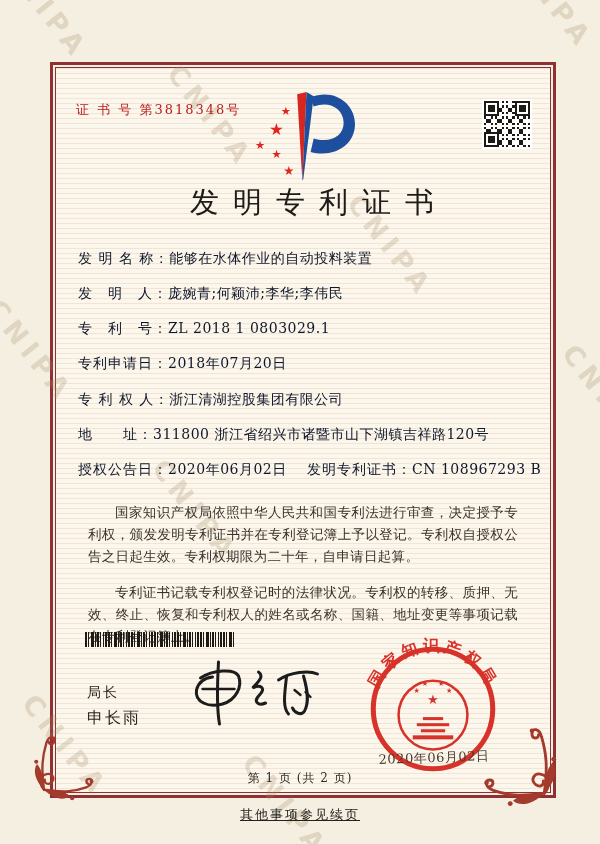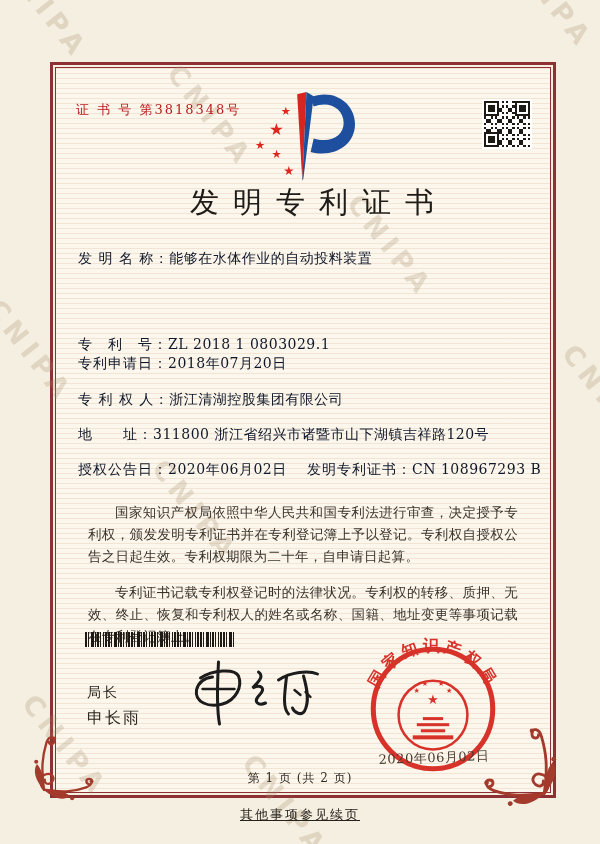--- a/index.html
+++ b/index.html
@@ -293,21 +293,24 @@
           <rect x="15" y="20" width="1" height="1" fill="#1d1a16"></rect>
           <rect x="18" y="20" width="1" height="1" fill="#1d1a16"></rect>
           <rect x="20" y="20" width="1" height="1" fill="#1d1a16"></rect>
         </svg></div>
 
     <div class="title">发明专利证书</div>
 
     <div class="field-row" style="top:250px">
       <span class="field-label">发 明 名 称：</span><span class="field-value">能够在水体作业的自动投料装置</span>
     </div>
-    <div class="field-row" style="top:336px">
+    <div class="field-row" style="top:285px">
+      <span class="field-label">发　明　人：</span><span class="field-value">庞婉青;何颖沛;李华;李伟民</span>
+    </div>
+    <div class="field-row" style="top:320px">
       <span class="field-label">专　利　号：</span><span class="field-value">ZL 2018 1 0803029.1</span>
     </div>
     <div class="field-row" style="top:355px">
       <span class="field-label">专利申请日：</span><span class="field-value">2018年07月20日</span>
     </div>
     <div class="field-row" style="top:391px">
       <span class="field-label">专 利 权 人：</span><span class="field-value">浙江清湖控股集团有限公司</span>
     </div>
     <div class="field-row" style="top:426px">
       <span class="field-label">地　　址：</span><span class="field-value">311800 浙江省绍兴市诸暨市山下湖镇吉祥路120号</span>

